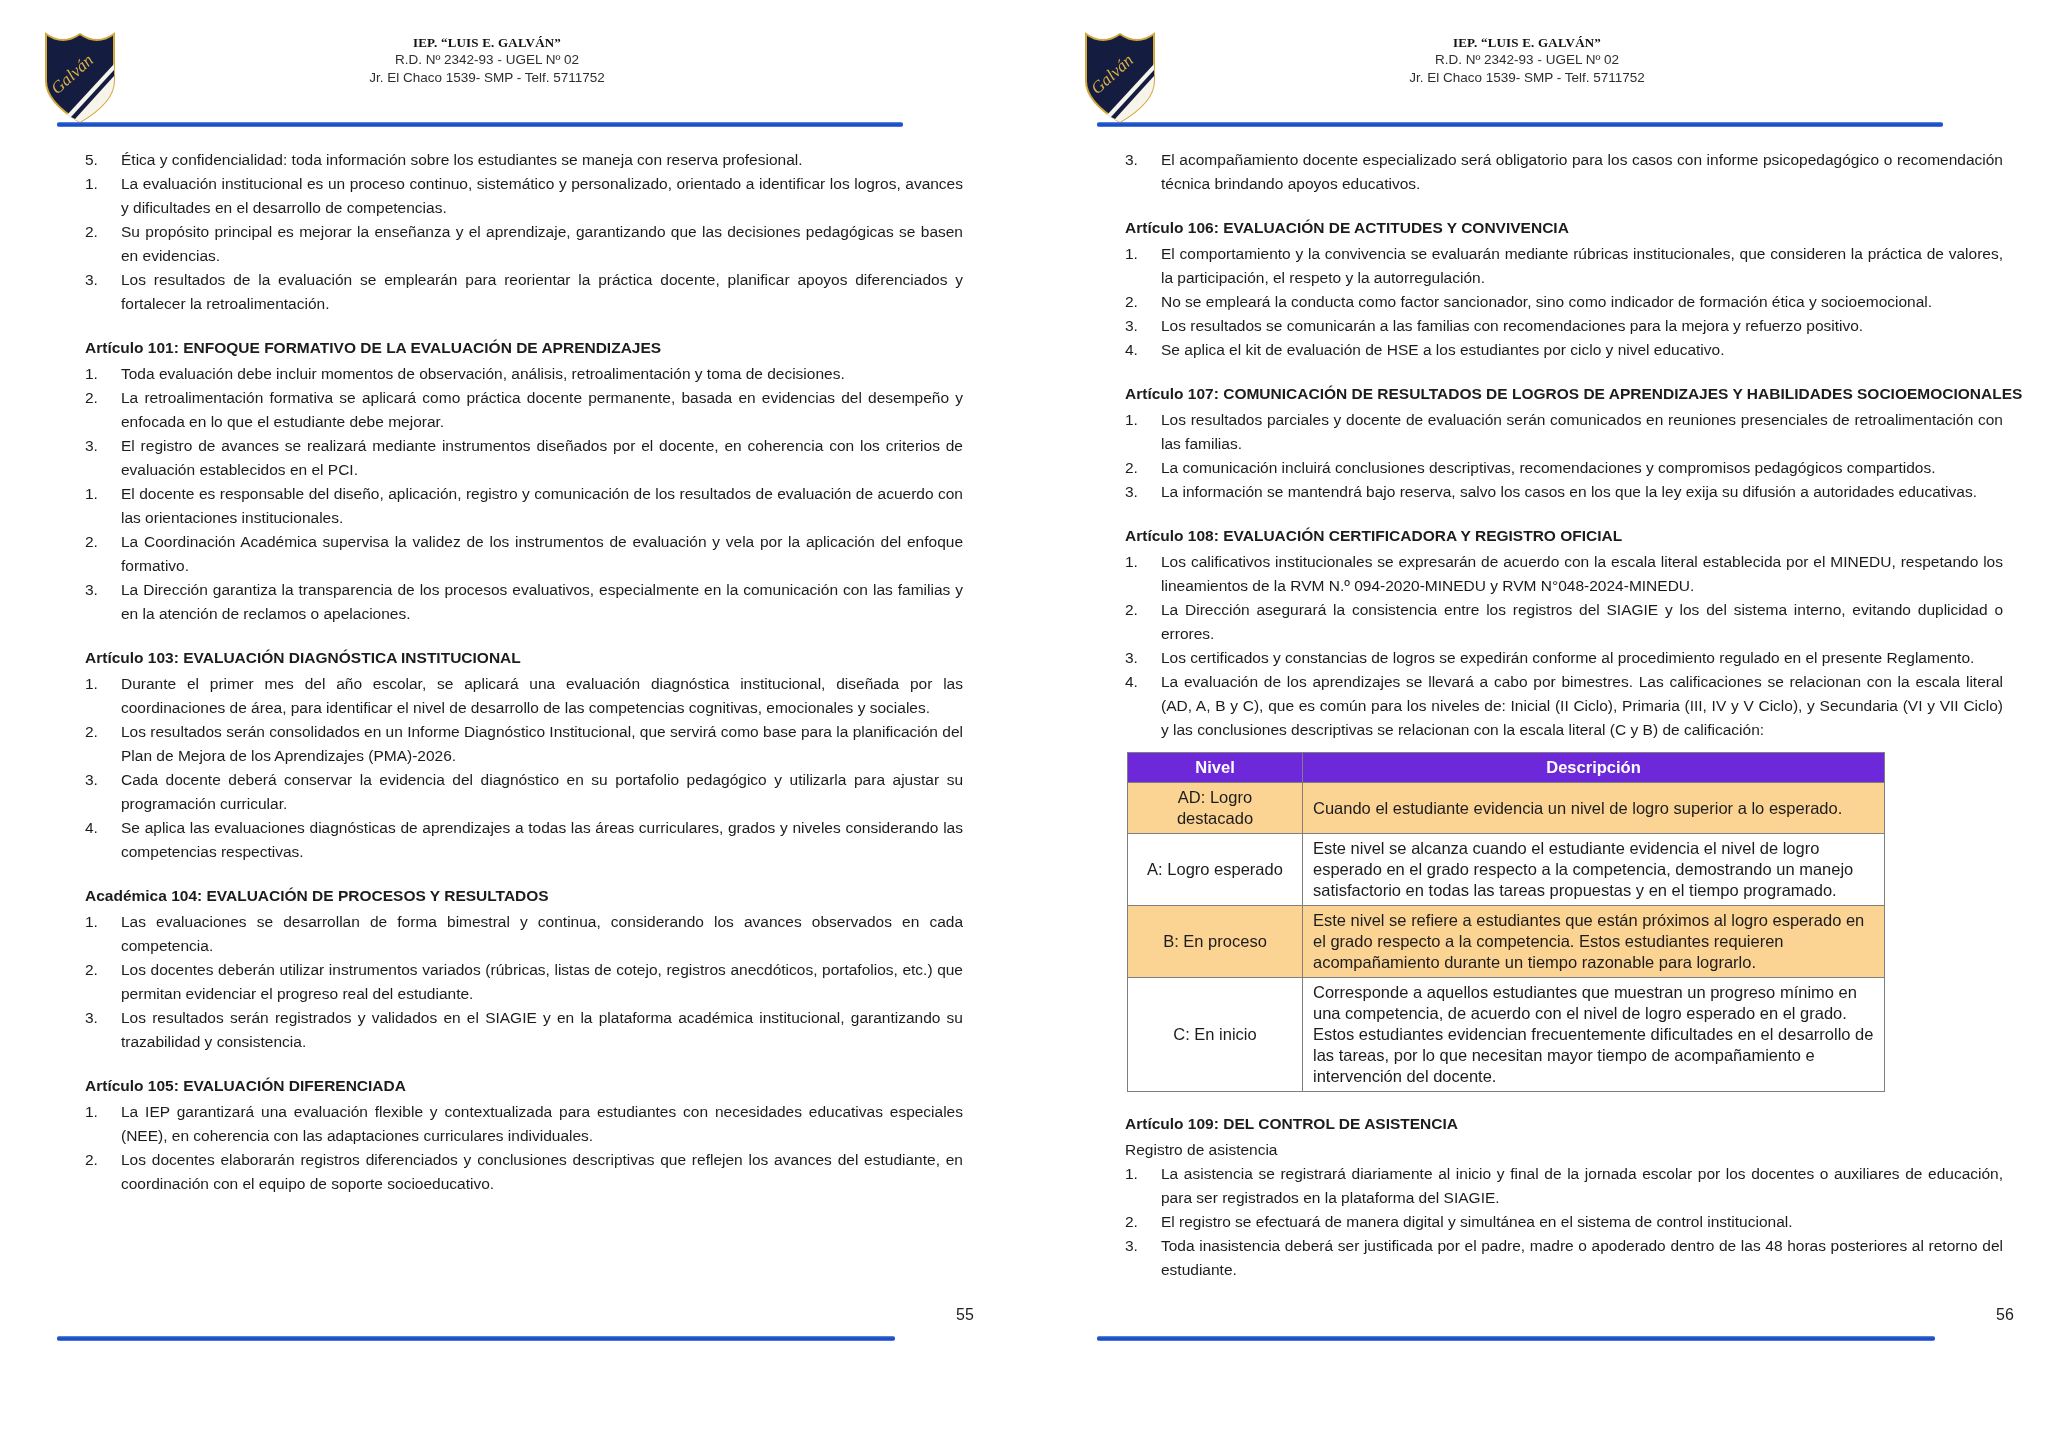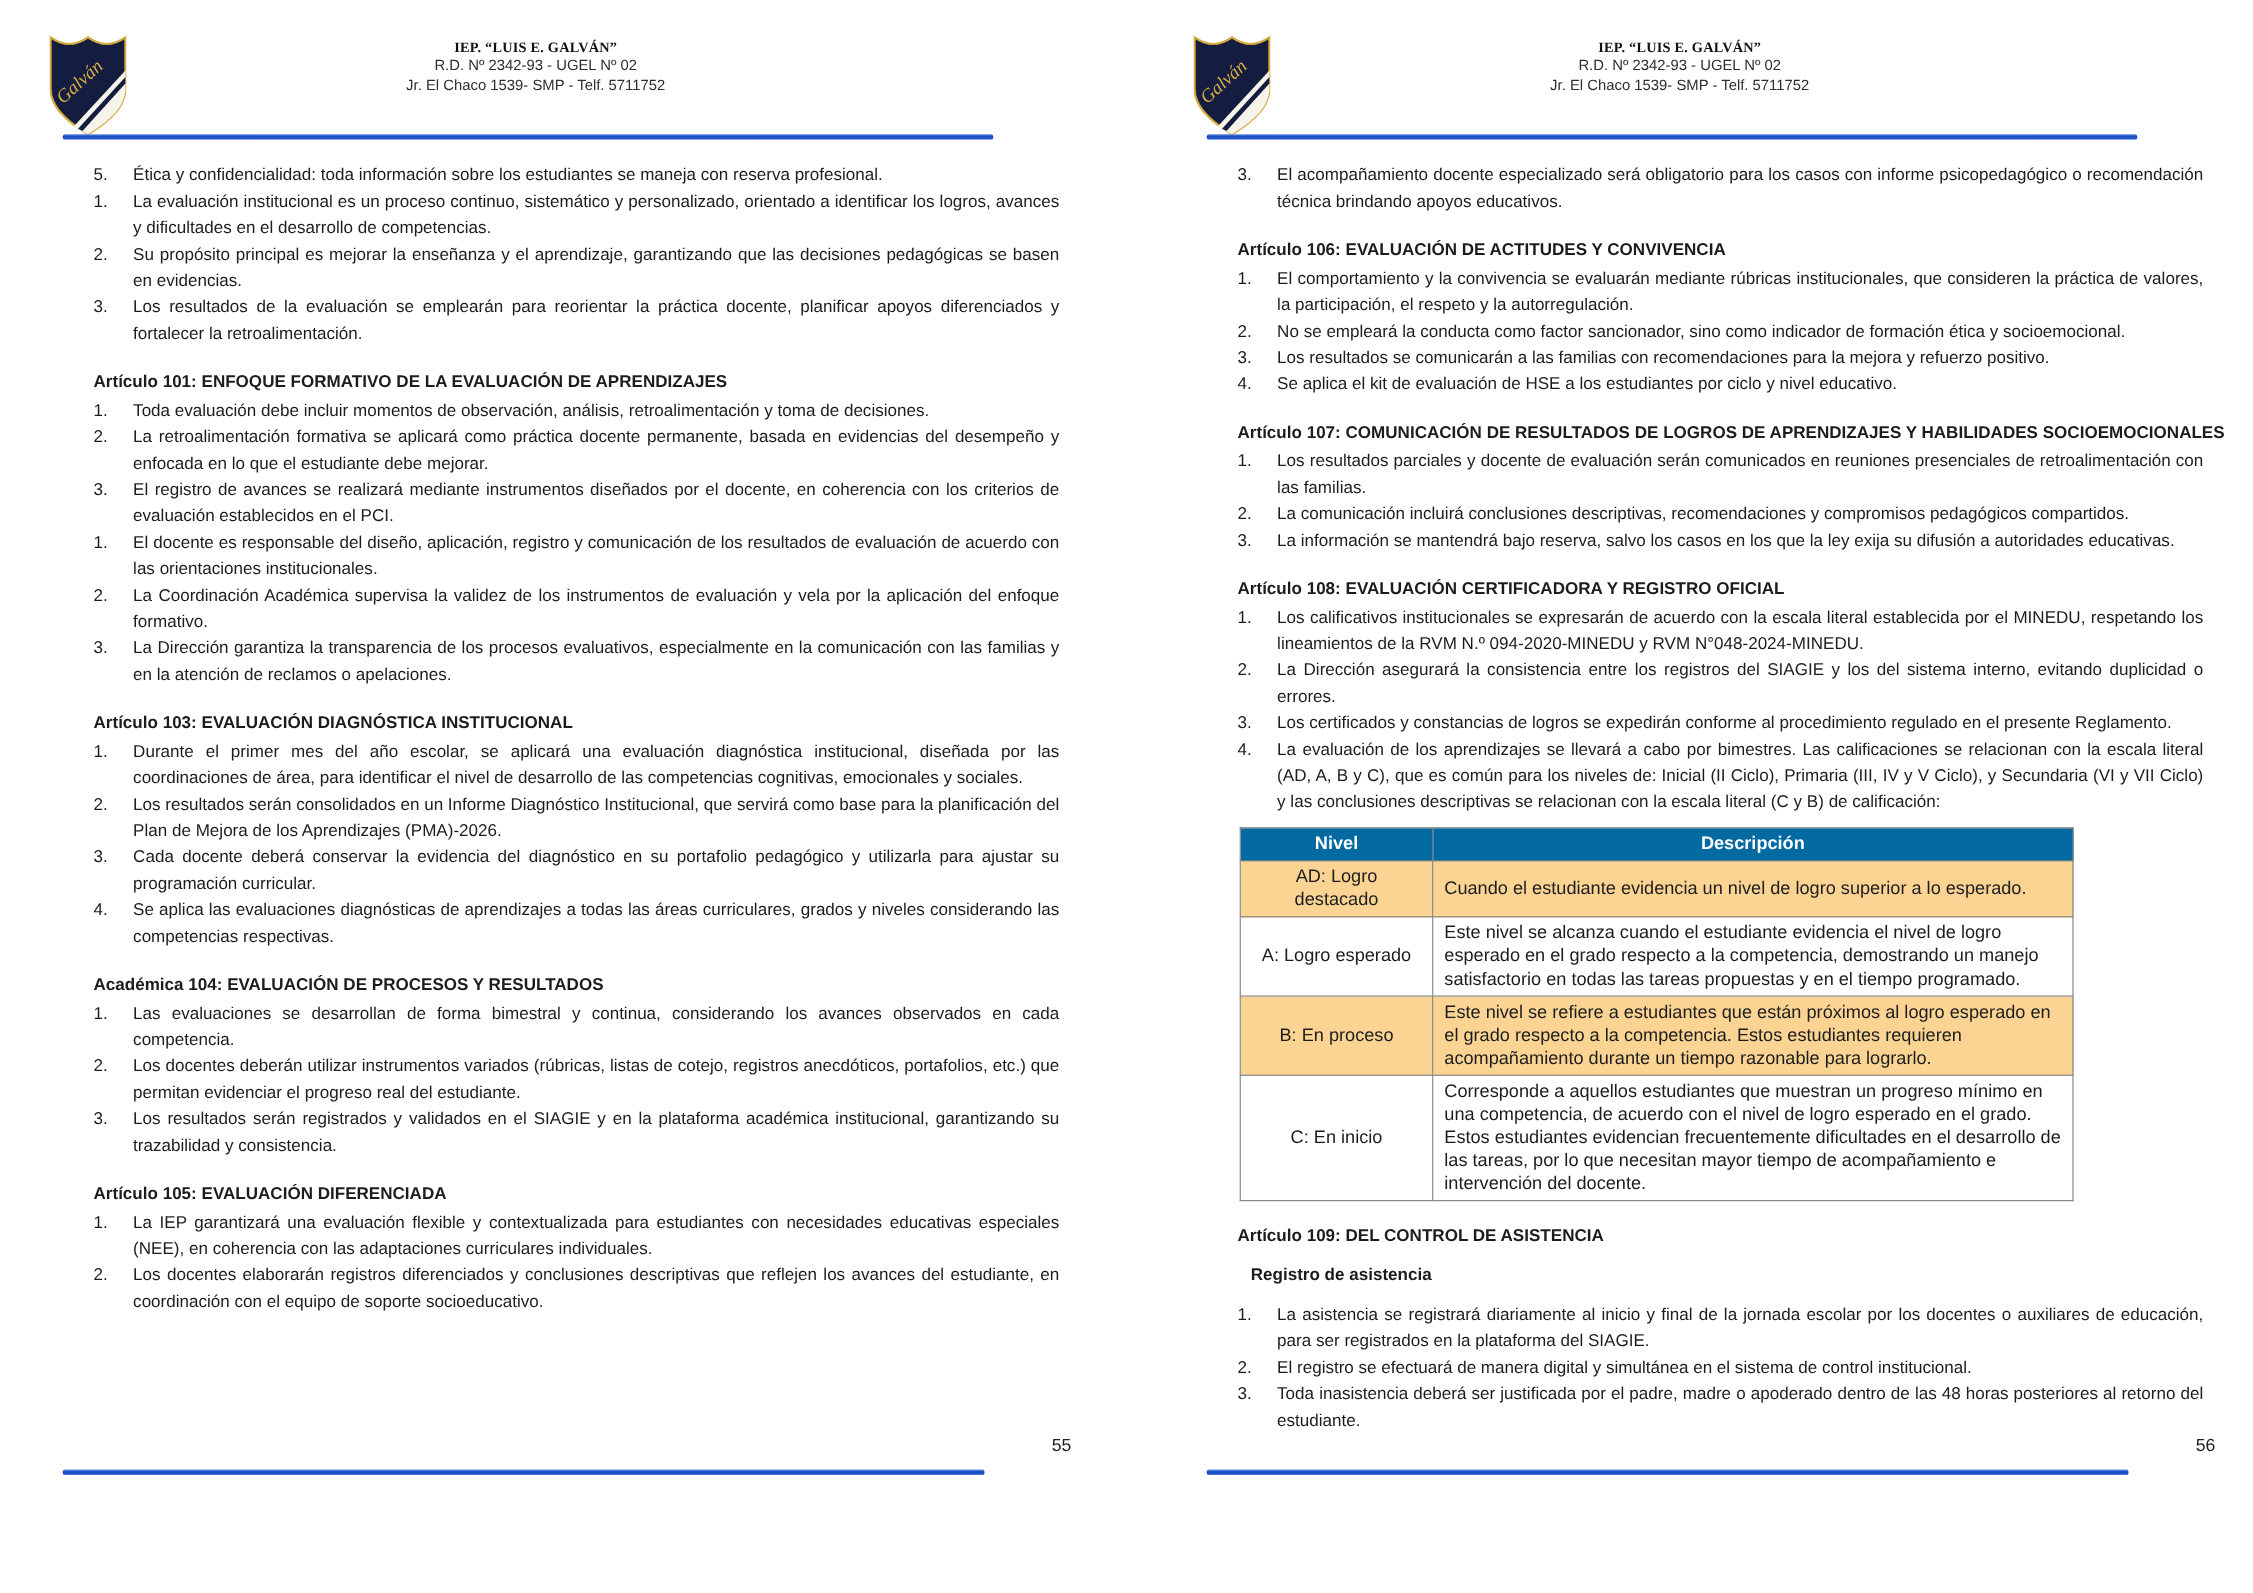--- a/index.html
+++ b/index.html
@@ -13,30 +13,30 @@
   .logo{position:absolute;left:5px;top:26px;width:70px;height:97px;}
   .hdr-text{position:absolute;left:207px;top:34px;width:480px;text-align:center;line-height:1.32;}
   .school{font-family:"Liberation Serif",serif;font-weight:bold;font-size:13px;color:#111;letter-spacing:.2px;}
   .hline{font-size:13.5px;color:#2e2e2e;}
   .rule{position:absolute;left:17px;top:122px;width:846px;height:5px;border-radius:2px;
         background:linear-gradient(180deg,#6b92e6 0%,#1d50c6 35%,#1d50c6 75%,#6b92e6 100%);}
 
   
   .content{position:absolute;left:45px;top:148px;width:878px;font-size:15.5px;line-height:24px;}
   .h{font-weight:bold;margin:20px 0 2px 0;white-space:nowrap;}
-  .sh{font-weight:bold;margin:12px;}
+  .sh{font-weight:normal;margin:0;}
   .li{display:flex;margin:0;}
   .li .num{flex:0 0 36px;}
   .li .txt{flex:1;text-align:justify;}
 
   
   table.tbl{width:758px;border-collapse:collapse;table-layout:fixed;margin:10px 0 6px 2px;
             font-size:16.5px;line-height:21px;}
   table.tbl th,table.tbl td{border:1px solid #7f7f7f;}
-  table.tbl th{background:#0369a1;color:#ffffff;font-weight:bold;padding:4px 8px;text-align:center;}
+  table.tbl th{background:#6d28d9;color:#ffffff;font-weight:bold;padding:4px 8px;text-align:center;}
   table.tbl td{padding:4px 10px;vertical-align:middle;}
   table.tbl td.lvl{width:158px;text-align:center;}
   tr.orange td{background:#fbd494;}
 
   
   .footer-rule{position:absolute;left:17px;top:1336px;width:838px;height:5px;border-radius:2px;
         background:linear-gradient(180deg,#6b92e6 0%,#1d50c6 35%,#1d50c6 75%,#6b92e6 100%);}
   .page-num{position:absolute;left:900px;top:1306px;width:50px;text-align:center;font-size:16px;color:#222;}
 </style>
 </head>

